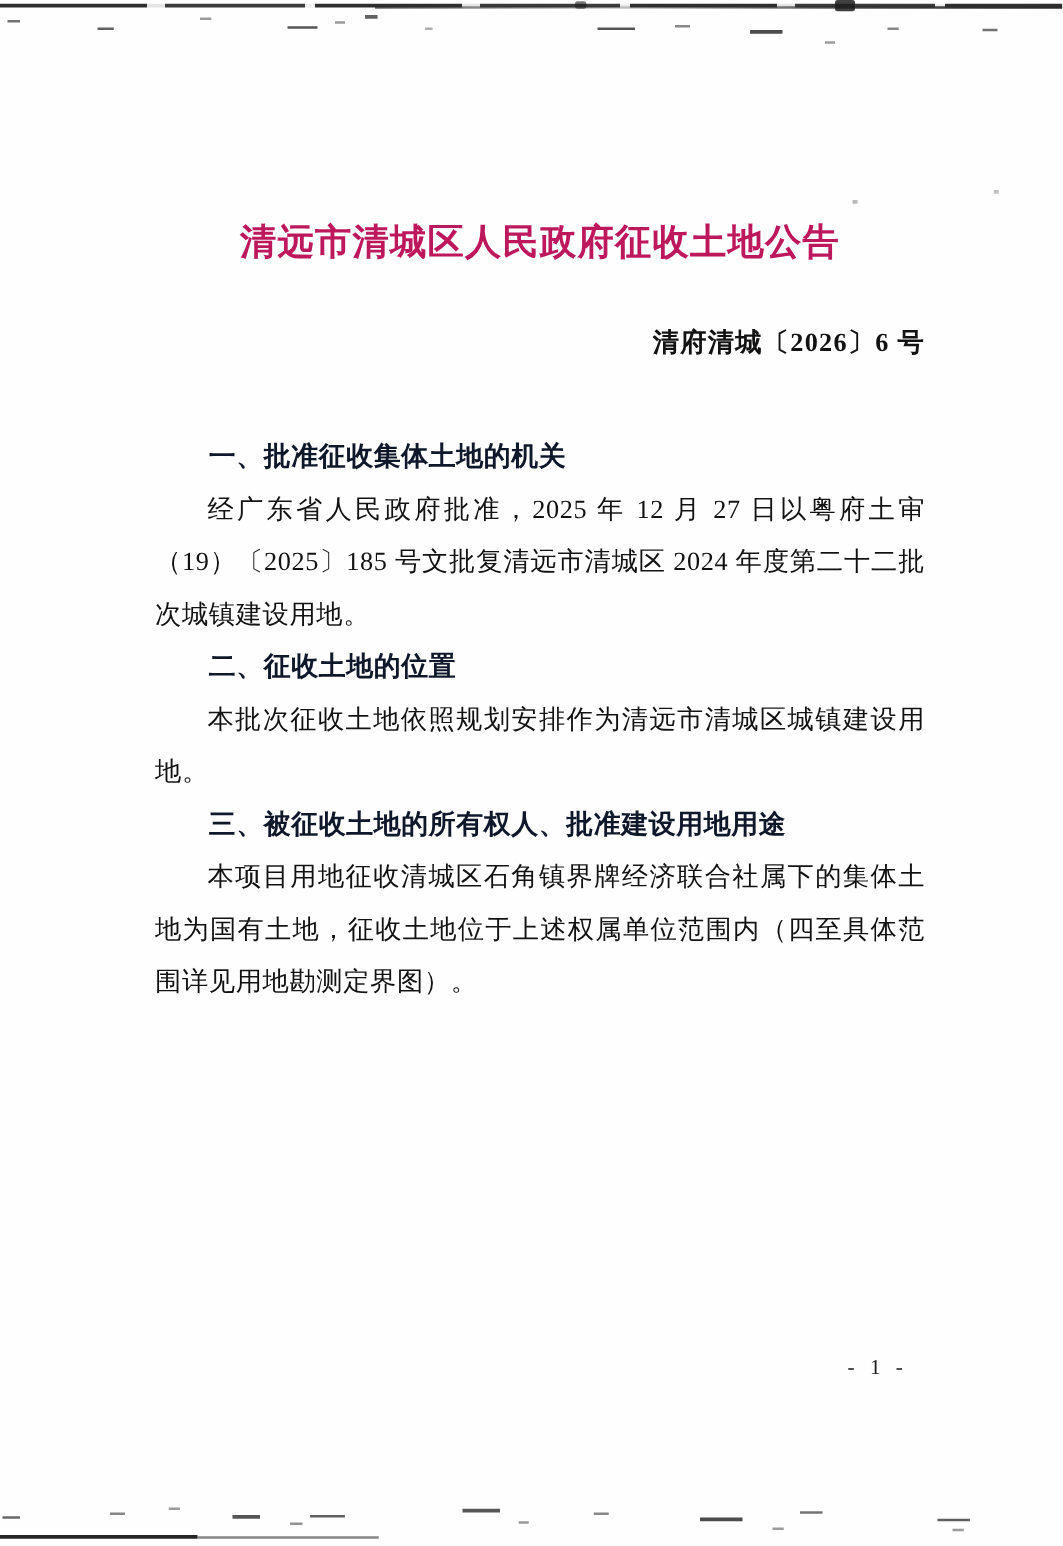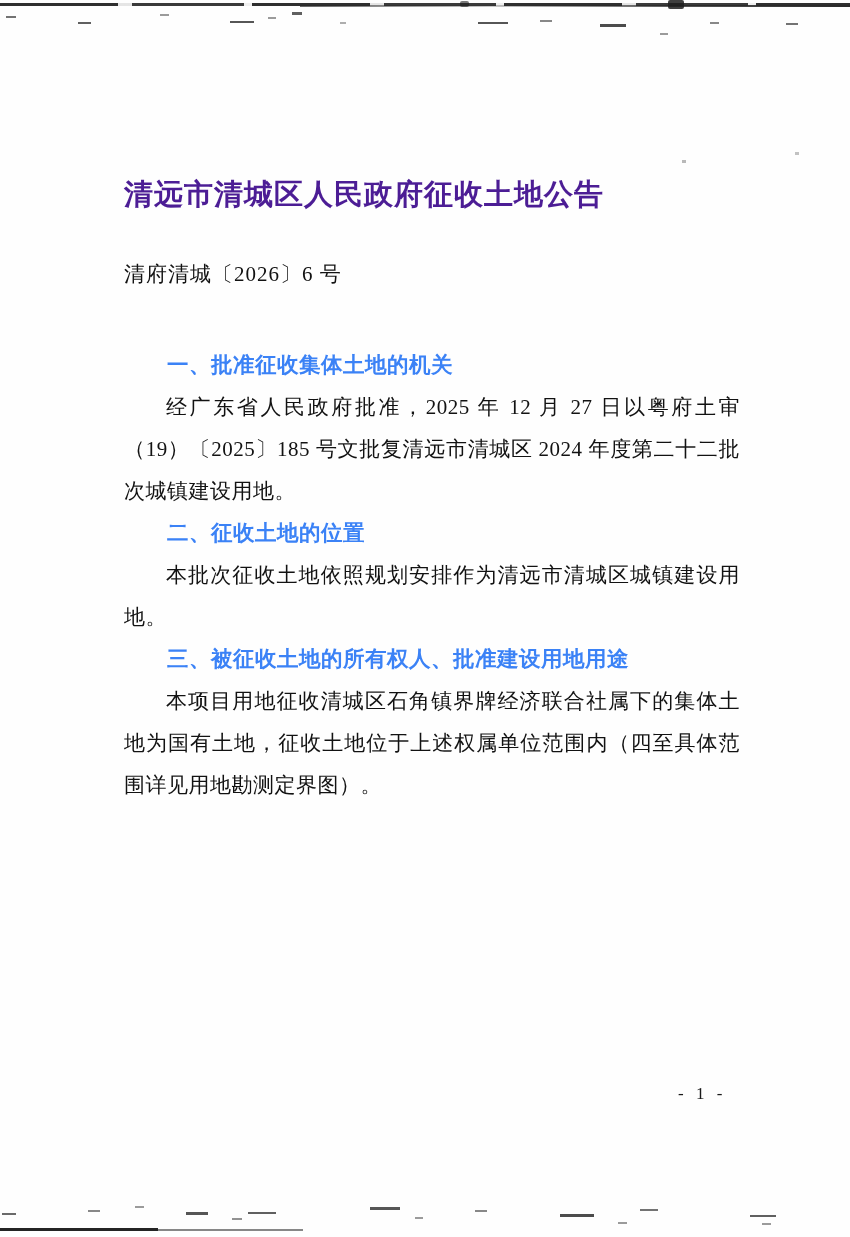--- a/index.html
+++ b/index.html
@@ -17,51 +17,52 @@
     left: 124px;
     top: 0;
     width: 616px;
   }
   .title {
     font-family: "Liberation Sans", "DejaVu Sans", sans-serif;
     font-weight: 700;
     font-size: 29px;
     line-height: 42px;
     letter-spacing: 1px;
-    text-align: left;
+    text-align: center;
     margin: 173px 0 0 0;
-    color: #4c1d95;
+    color: #be185d;
   }
   .docnum {
     font-size: 21px;
     line-height: 30px;
-    text-align: left;
+    text-align: right;
     margin: 44px 0 0 0;
     letter-spacing: 1px;
+    font-weight: bold;
   }
   .doc-body {
     margin-top: 55px;
     font-size: 21px;
     line-height: 42px;
     text-align: justify;
     letter-spacing: 0.5px;
   }
   .doc-body p {
     margin: 0;
     text-indent: 2em;
   }
   .doc-body h2 {
     margin: 0;
     font-size: 21.5px;
     line-height: 42px;
     font-weight: 700;
     font-family: "Liberation Sans", "DejaVu Sans", sans-serif;
     text-indent: 2em;
     letter-spacing: 0.5px;
-    color: #3b82f6;
+    color: #0f172a;
   }
   .fill { text-align-last: justify; }
   .pagenum {
     position: absolute;
     top: 1084px;
     left: 678px;
     font-size: 17px;
     line-height: 20px;
     letter-spacing: 4px;
     color: #1a1a1a;

